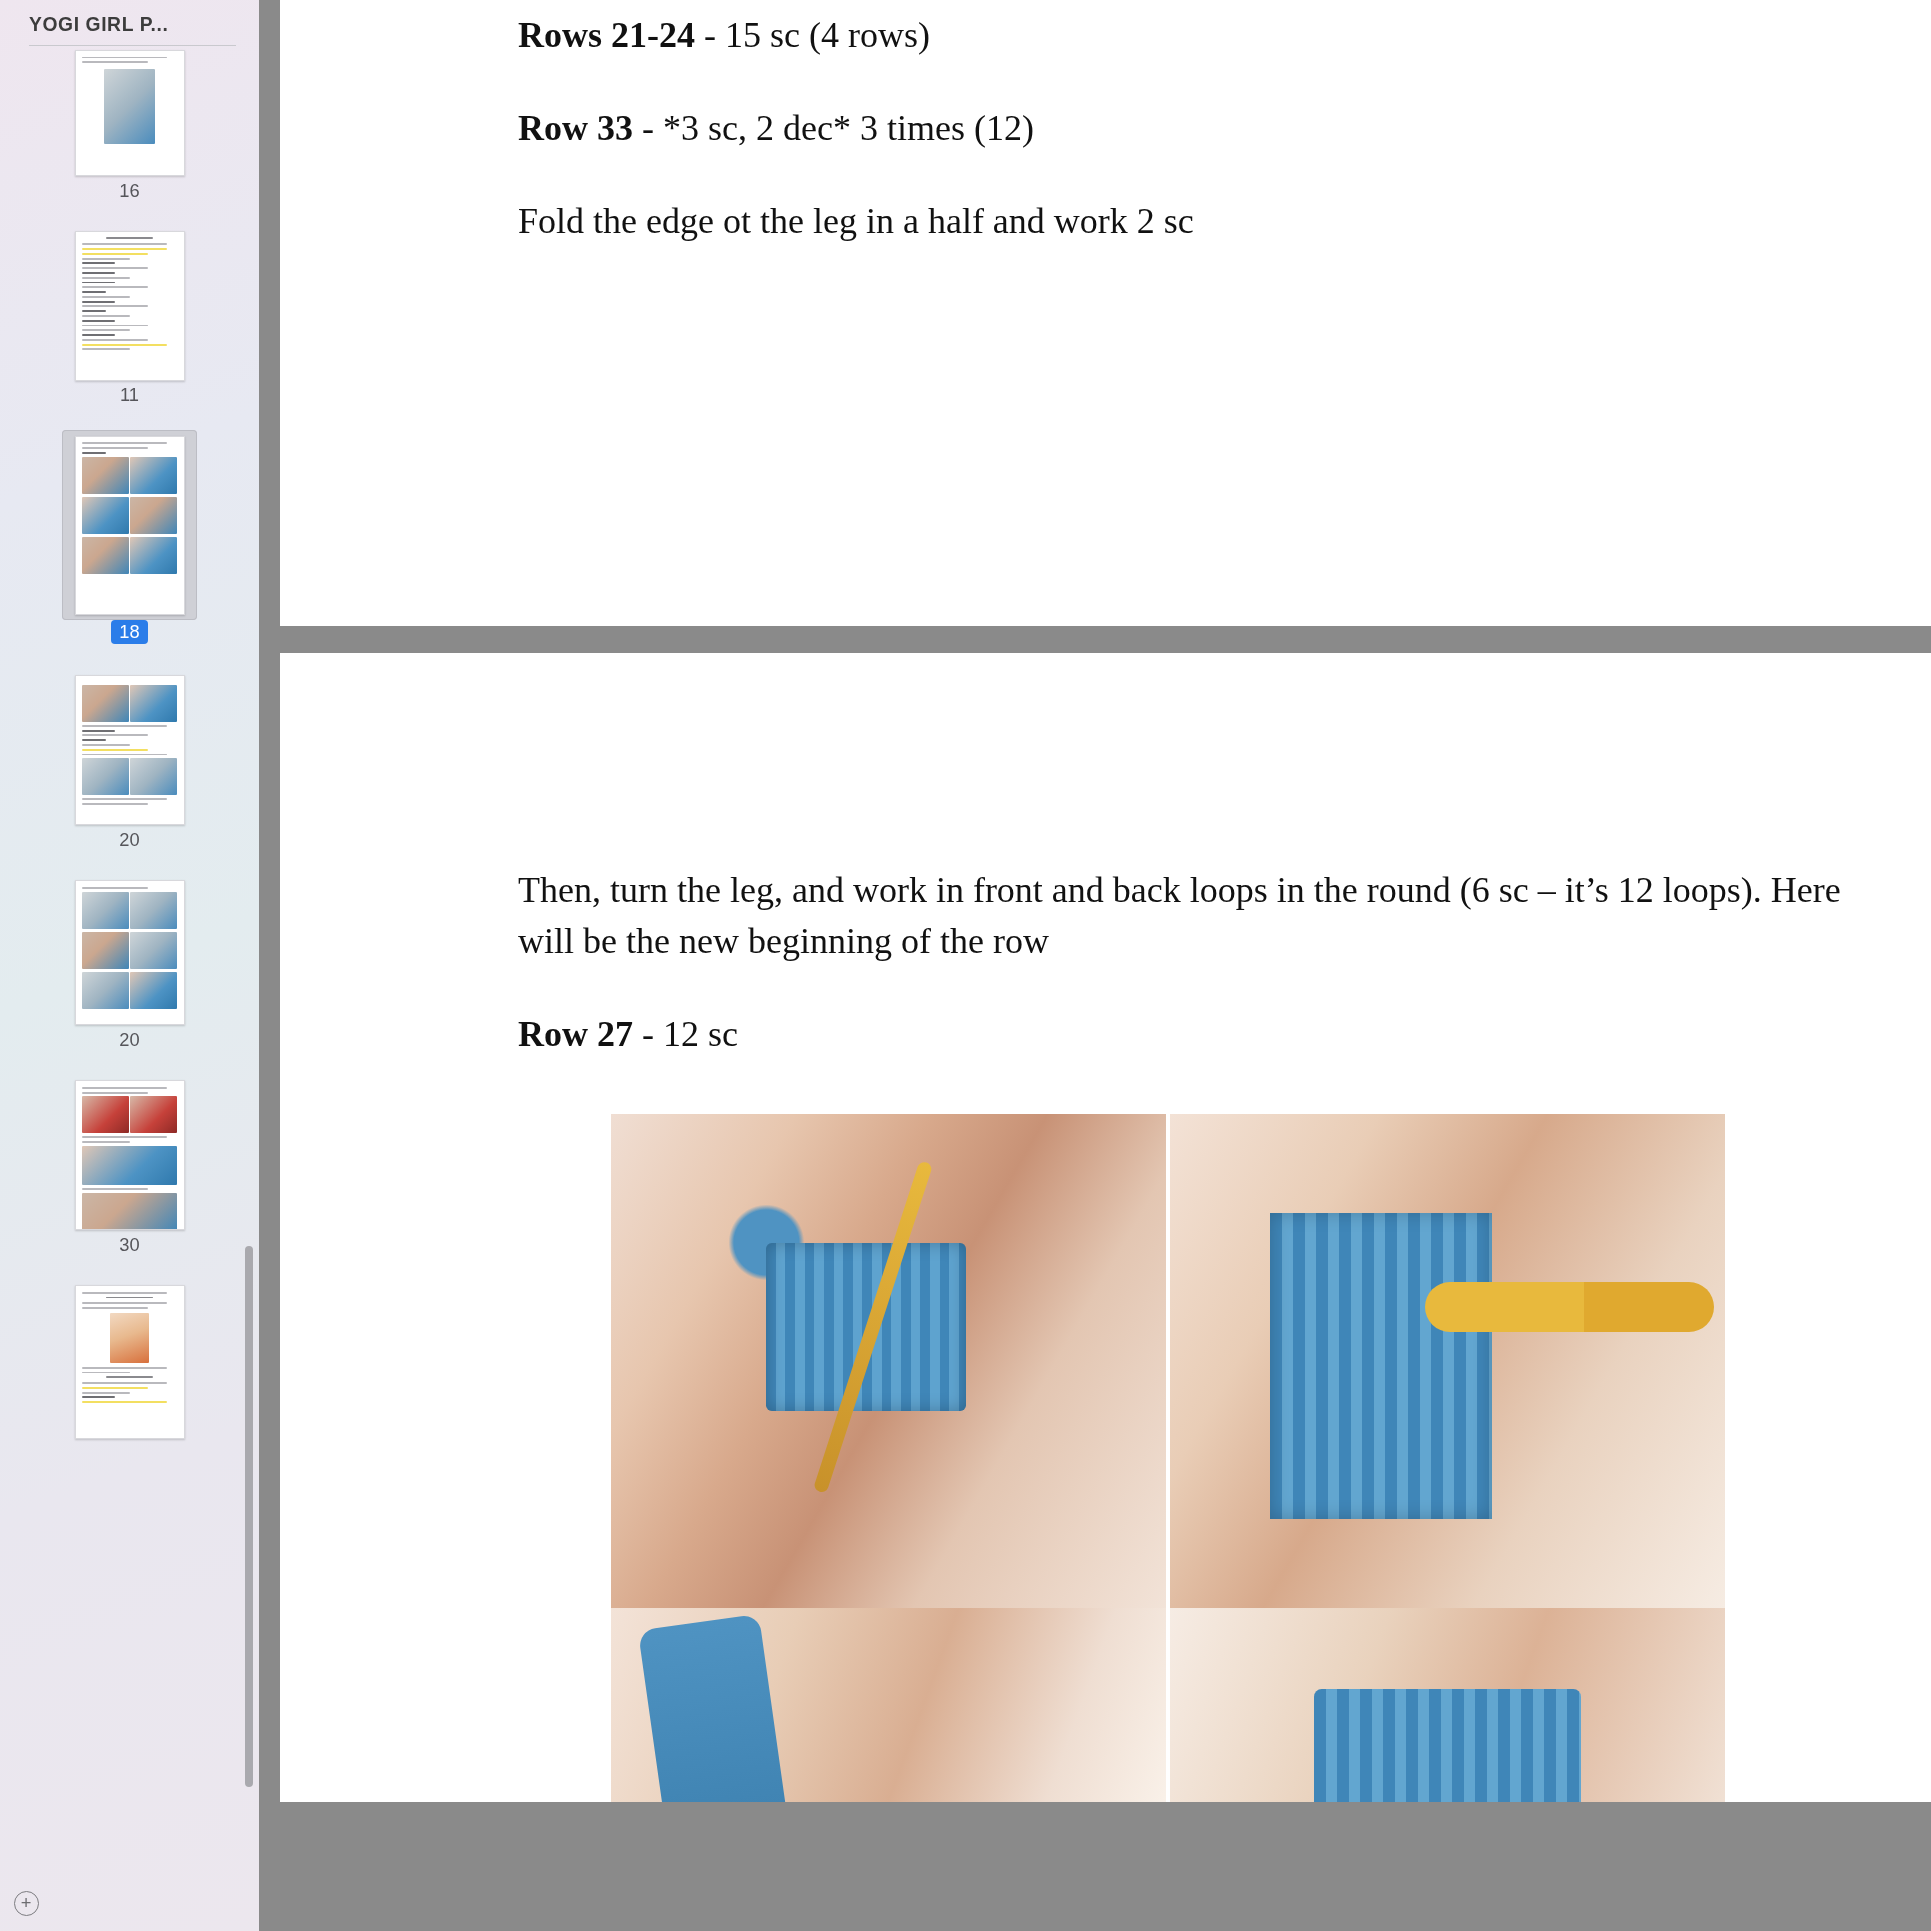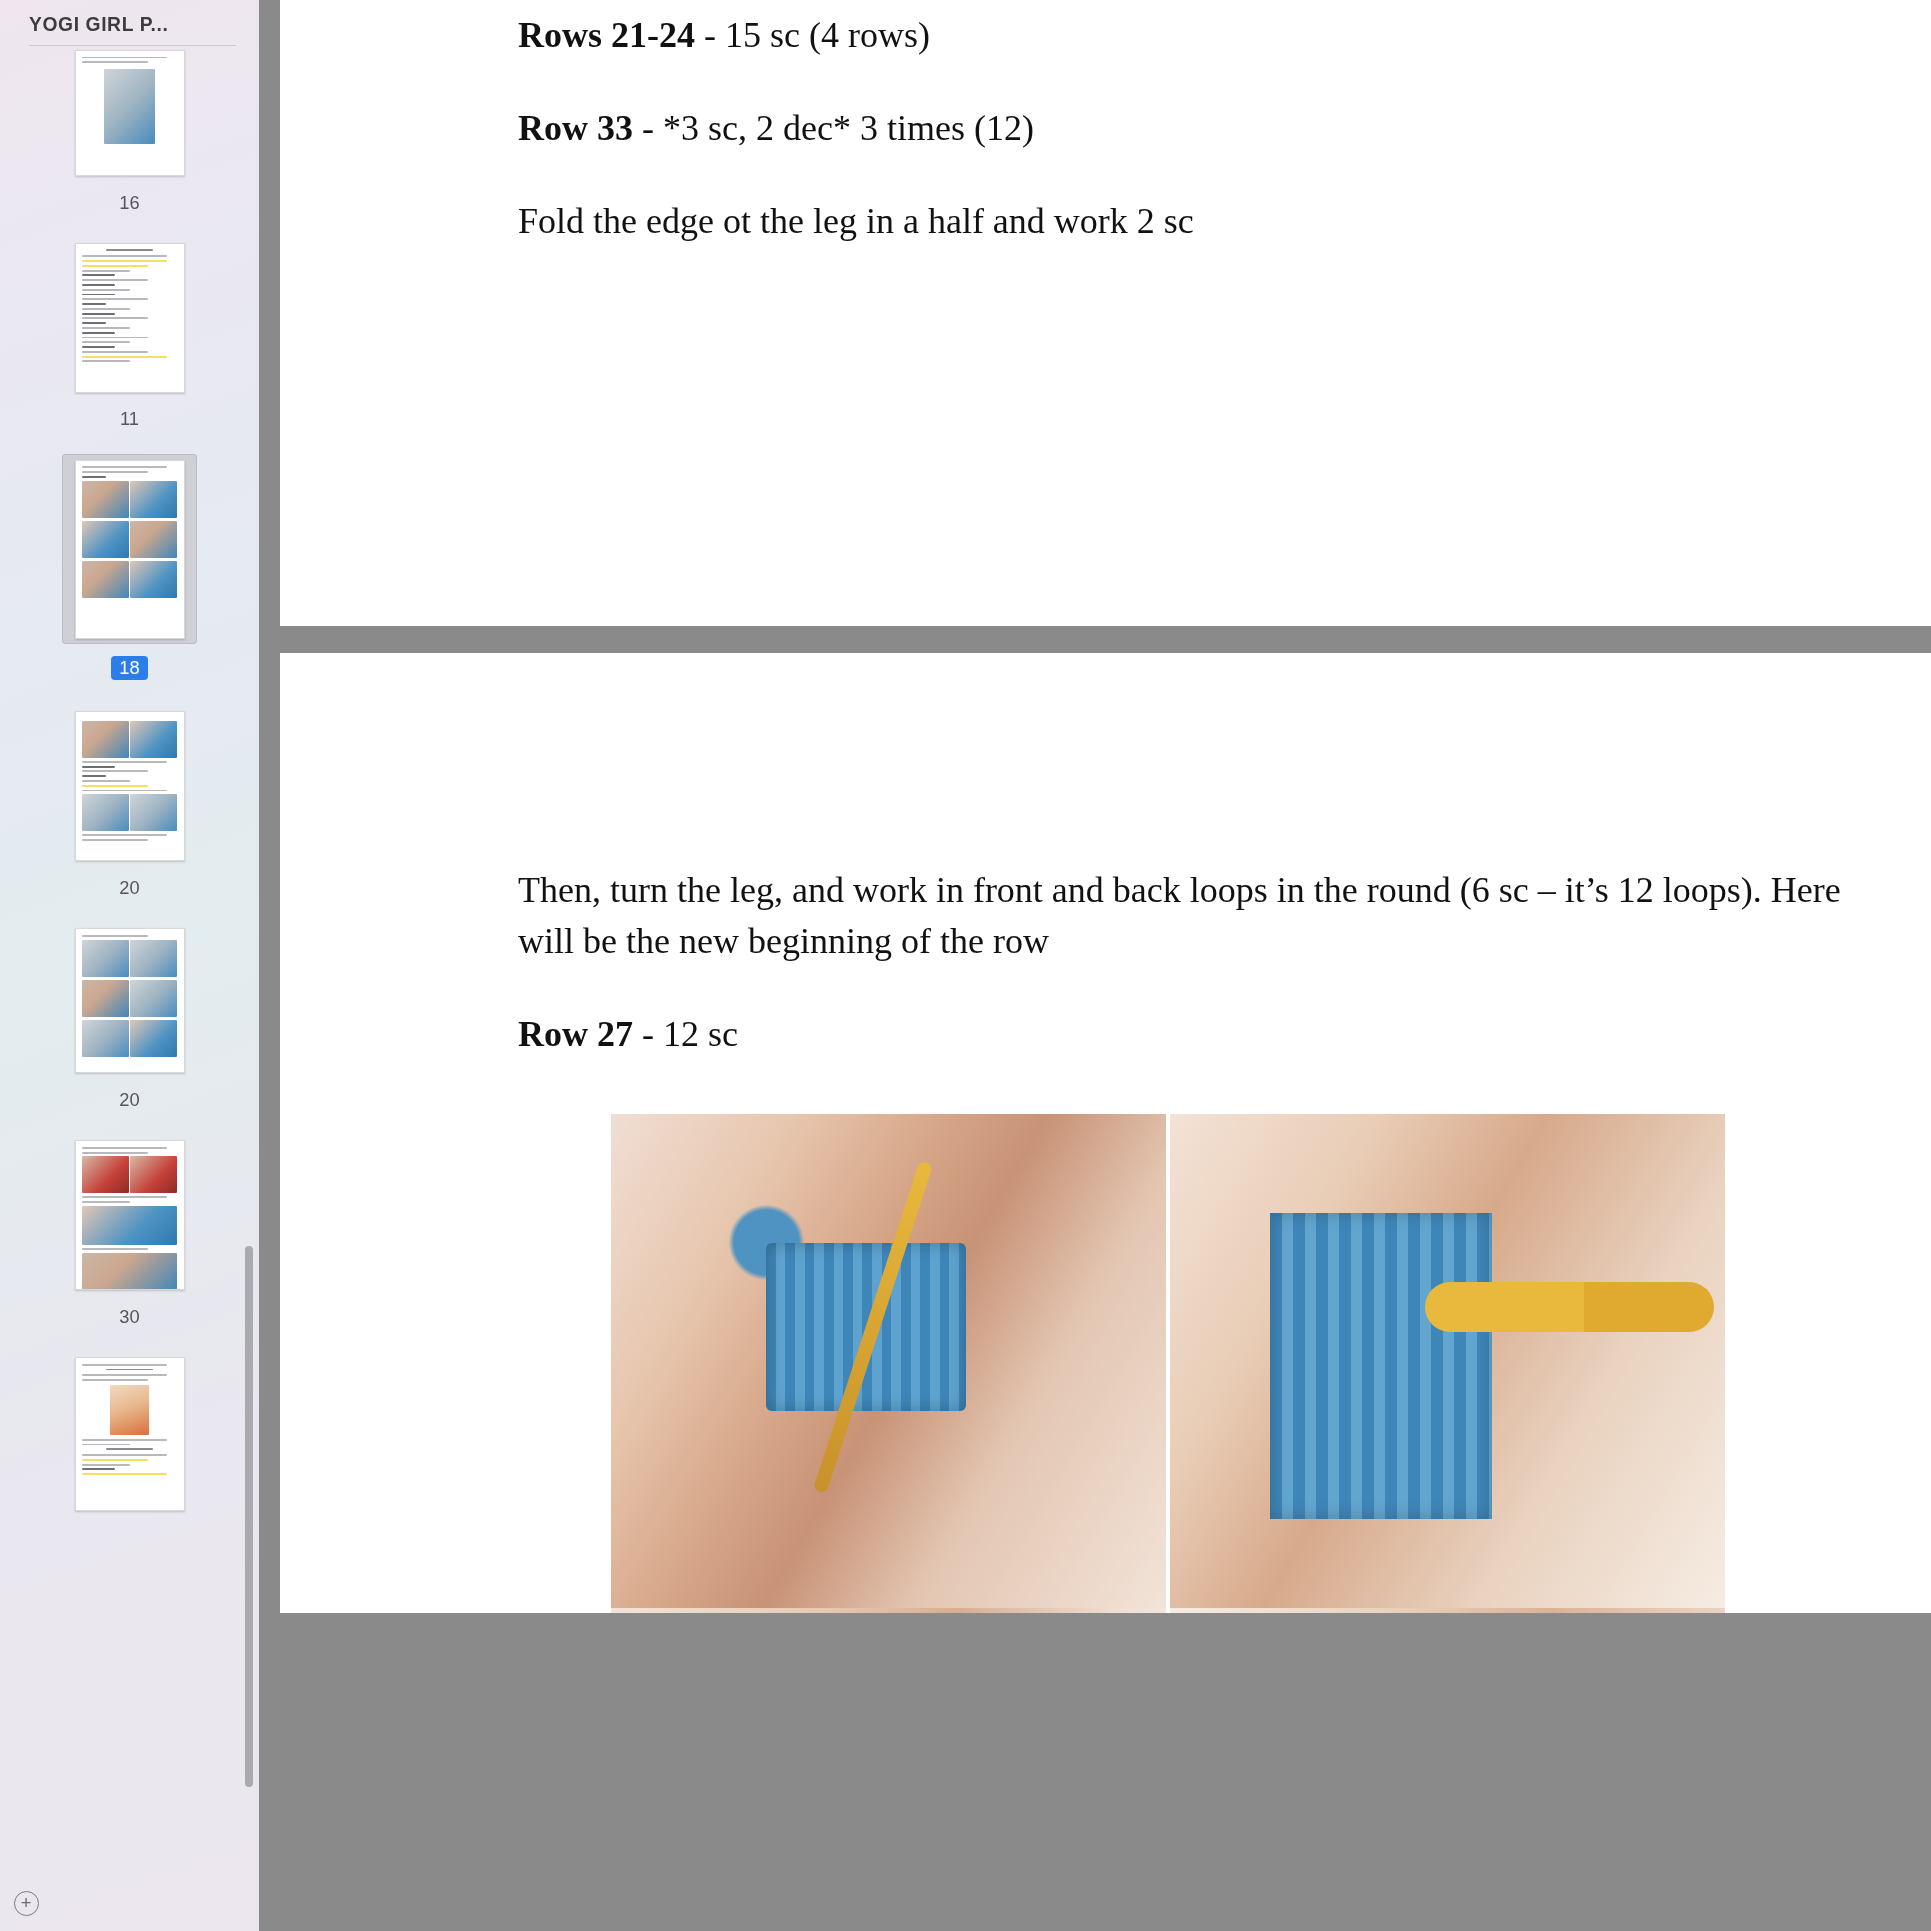--- a/index.html
+++ b/index.html
@@ -66,21 +66,21 @@
     background: #fff;
     border: 1px solid #d8d8dc;
     box-shadow: 0 1px 1.9px rgba(0,0,0,0.18);
     overflow: hidden;
     position: relative;
   }
   .thumb-page.tall { height: 179px; }
   .thumb-label {
     font-size: 18.3px;
     color: #55555a;
-    margin: 12px 0 25px 0;
+    margin: 0 0 25px 0;
     line-height: 1;
   }
   .thumb-label.current {
     background: #2b7de9;
     color: #fff;
     border-radius: 3.9px;
     padding: 2.9px 8.7px;
     font-weight: 500;
   }
 
@@ -136,21 +136,21 @@
     width: 8.7px;
     height: 541px;
     background: #a9a9ae;
     border-radius: 4.8px;
   }
 
   
   .docarea {
     position: relative;
     flex: 1;
-    height: 1613px;
+    height: 1802px;
     background: #8a8a8a;
     overflow: hidden;
   }
   .page {
     position: absolute;
     left: 21px;
     right: 0;
     background: #fff;
   }
   .page-top { top: -23px; height: 649px; }

